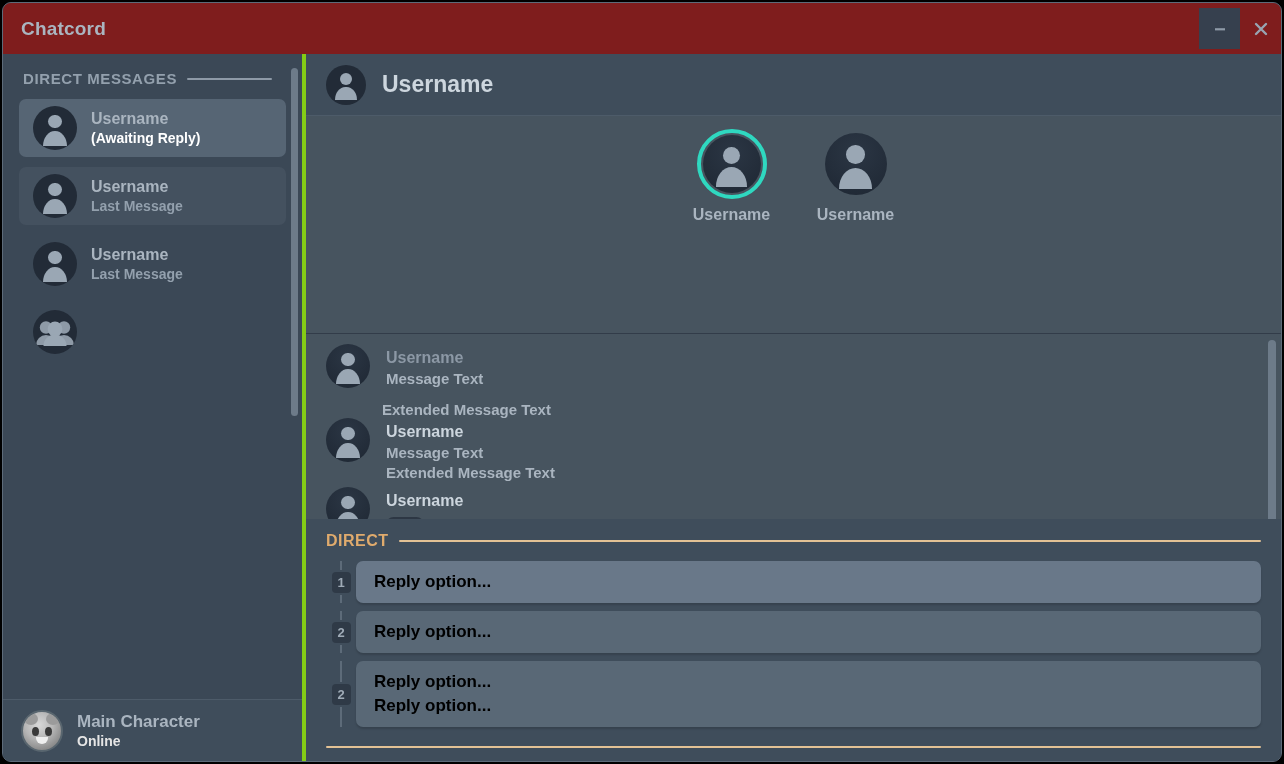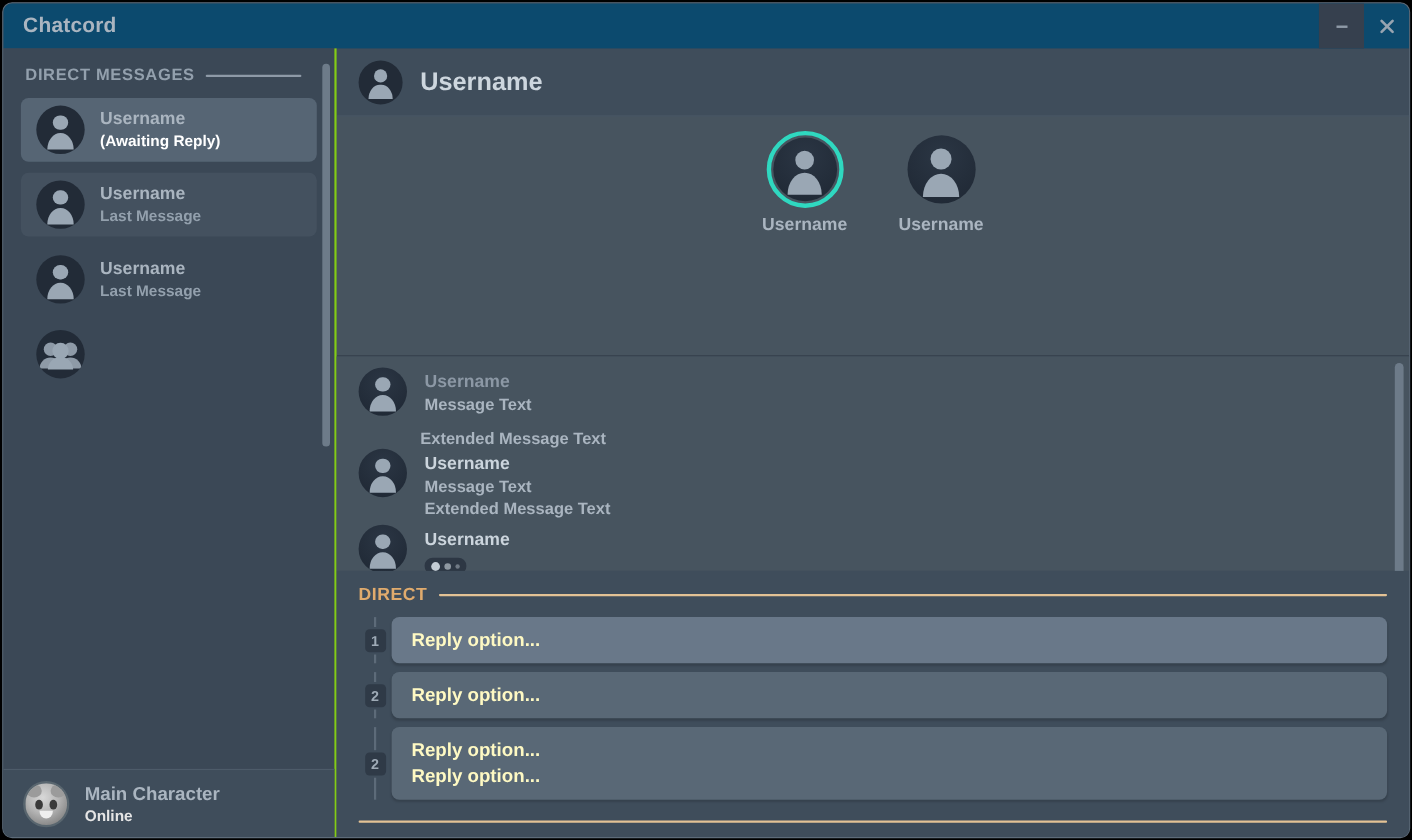--- a/index.html
+++ b/index.html
@@ -17,22 +17,22 @@
     width: 1280px; height: 760px;
     background: #3f4d5b;
     border-radius: 9px;
     border: 1px solid #5d6b79;
     overflow: hidden;
     display: flex; flex-direction: column;
   }
 
   
   #titlebar {
-    height: 41px;
-    background: #0c4a6e;
+    height: 51px;
+    background: #7f1d1d;
     display: flex; align-items: center;
     flex: 0 0 auto;
     position: relative;
   }
   #titlebar-title {
     margin-left: 18px;
     color: #aab5c0;
     font-size: 19px;
     font-weight: bold;
     letter-spacing: .2px;
@@ -49,21 +49,21 @@
   
   #window-body { flex: 1 1 auto; display: flex; min-height: 0; }
 
   
   #sidebar {
     width: 303px;
     flex: 0 0 303px;
     background: #3b4856;
     display: flex; flex-direction: column;
     position: relative;
-    border-right: 2px solid #84cc16;
+    border-right: 4px solid #84cc16;
   }
   #dm-list-wrap { flex: 1 1 auto; position: relative; overflow: hidden; padding: 0 16px; }
   #dm-header {
     display: flex; align-items: center; gap: 10px;
     margin: 16px 0 12px 4px;
   }
   #dm-header-label {
     color: #93a0ad; font-size: 15px; font-weight: bold; letter-spacing: .6px;
   }
   #dm-header-rule { flex: 1 1 auto; height: 2px; background: #8e9aa7; margin-right: 14px; border-radius: 1px; }
@@ -206,21 +206,21 @@
     background: #2f3a47; color: #9fabb7;
     display: flex; align-items: center; justify-content: center;
     font-size: 13px; font-weight: bold; margin: 2px 0;
     flex: 0 0 auto;
   }
   .reply-btn {
     flex: 1 1 auto;
     background: #596876;
     border-radius: 7px;
     padding: 11px 18px;
-    color: #fef9c3;
+    color: #000000;
     font-size: 17px; font-weight: bold;
     display: flex; flex-direction: column; gap: 4px;
     box-shadow: 0 2px 2px rgba(0,0,0,.15);
   }
   .reply-btn.hl { background: #697889; }
   #reply-bottom-rule {
     position: absolute; left: 20px; right: 20px; bottom: 13px;
     height: 2px; background: #e3c295; border-radius: 1px;
   }
 </style>

